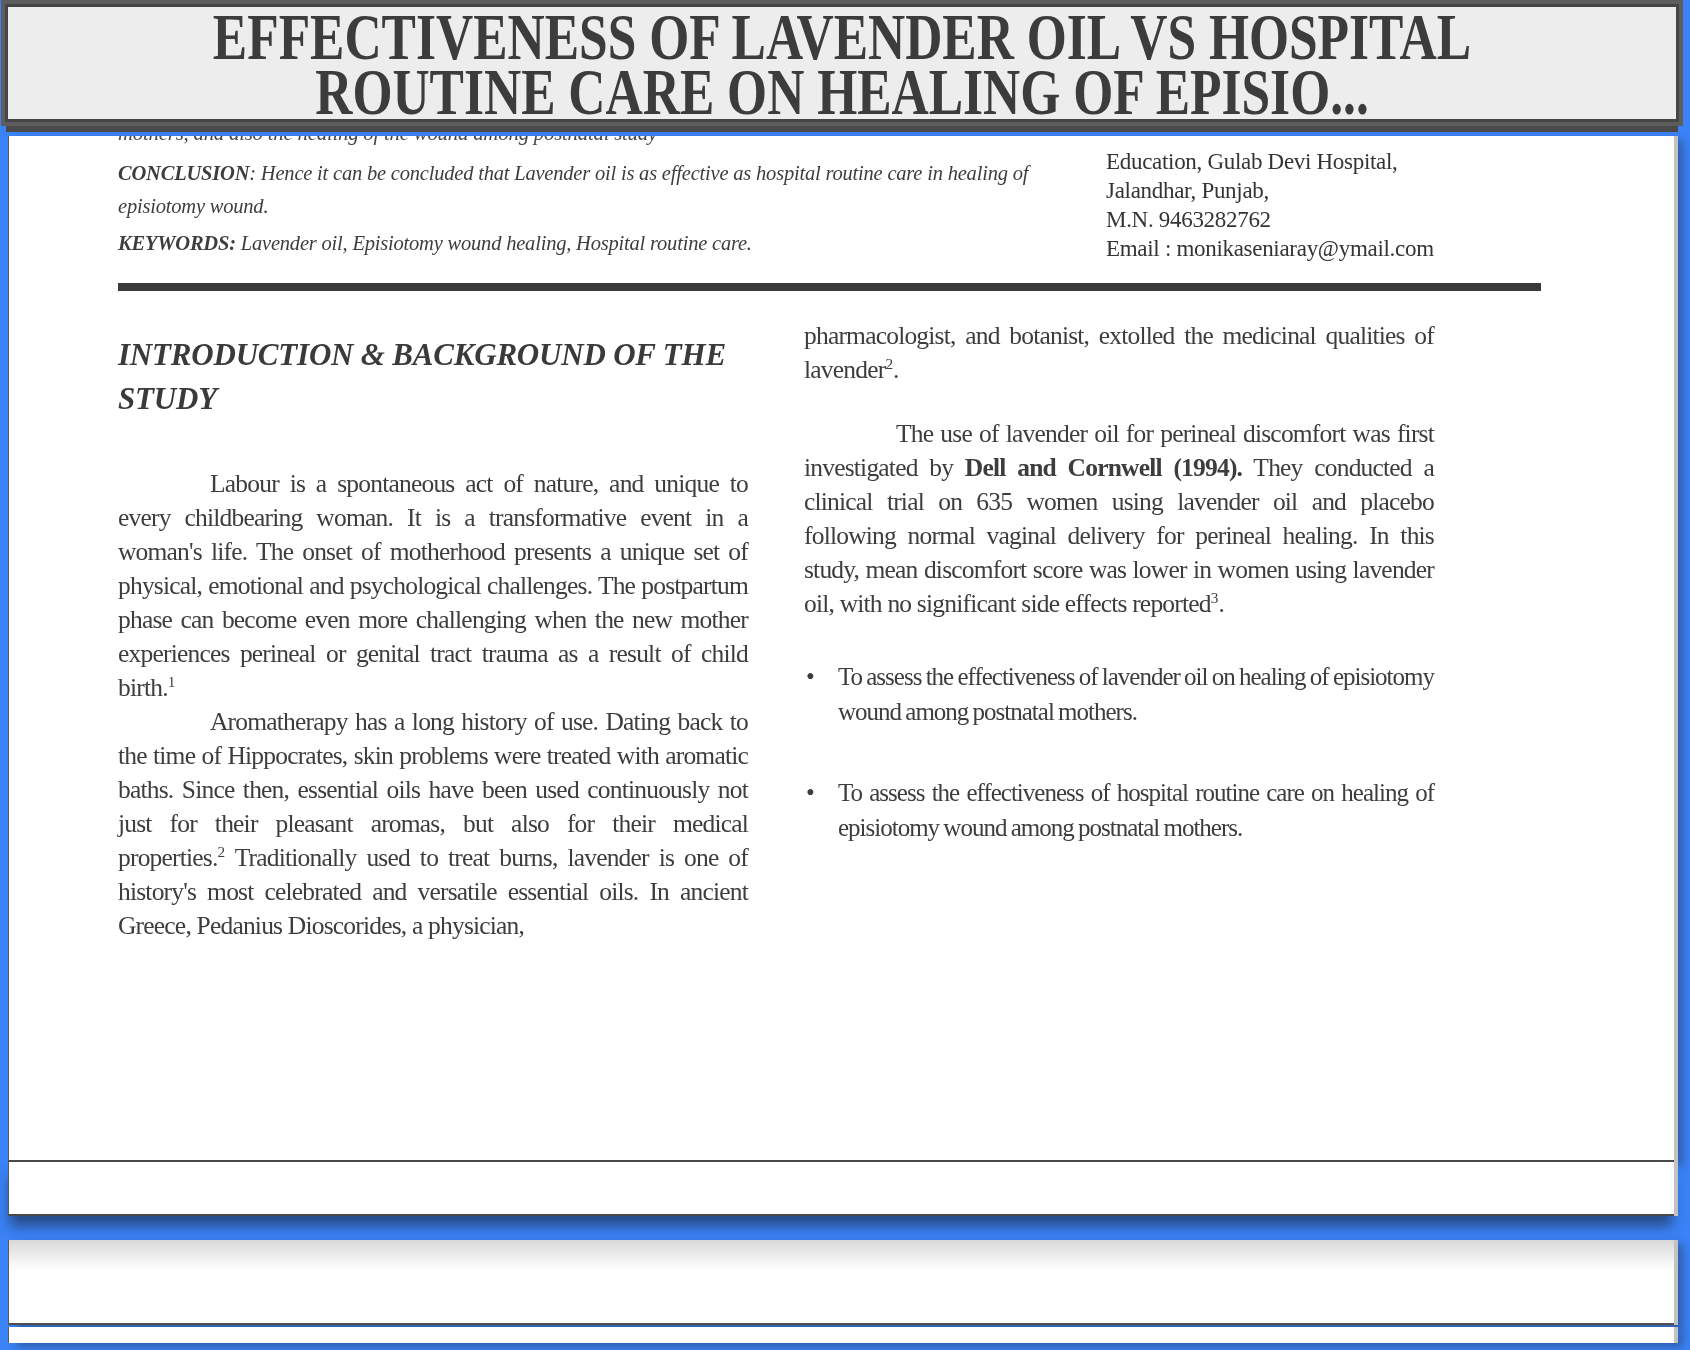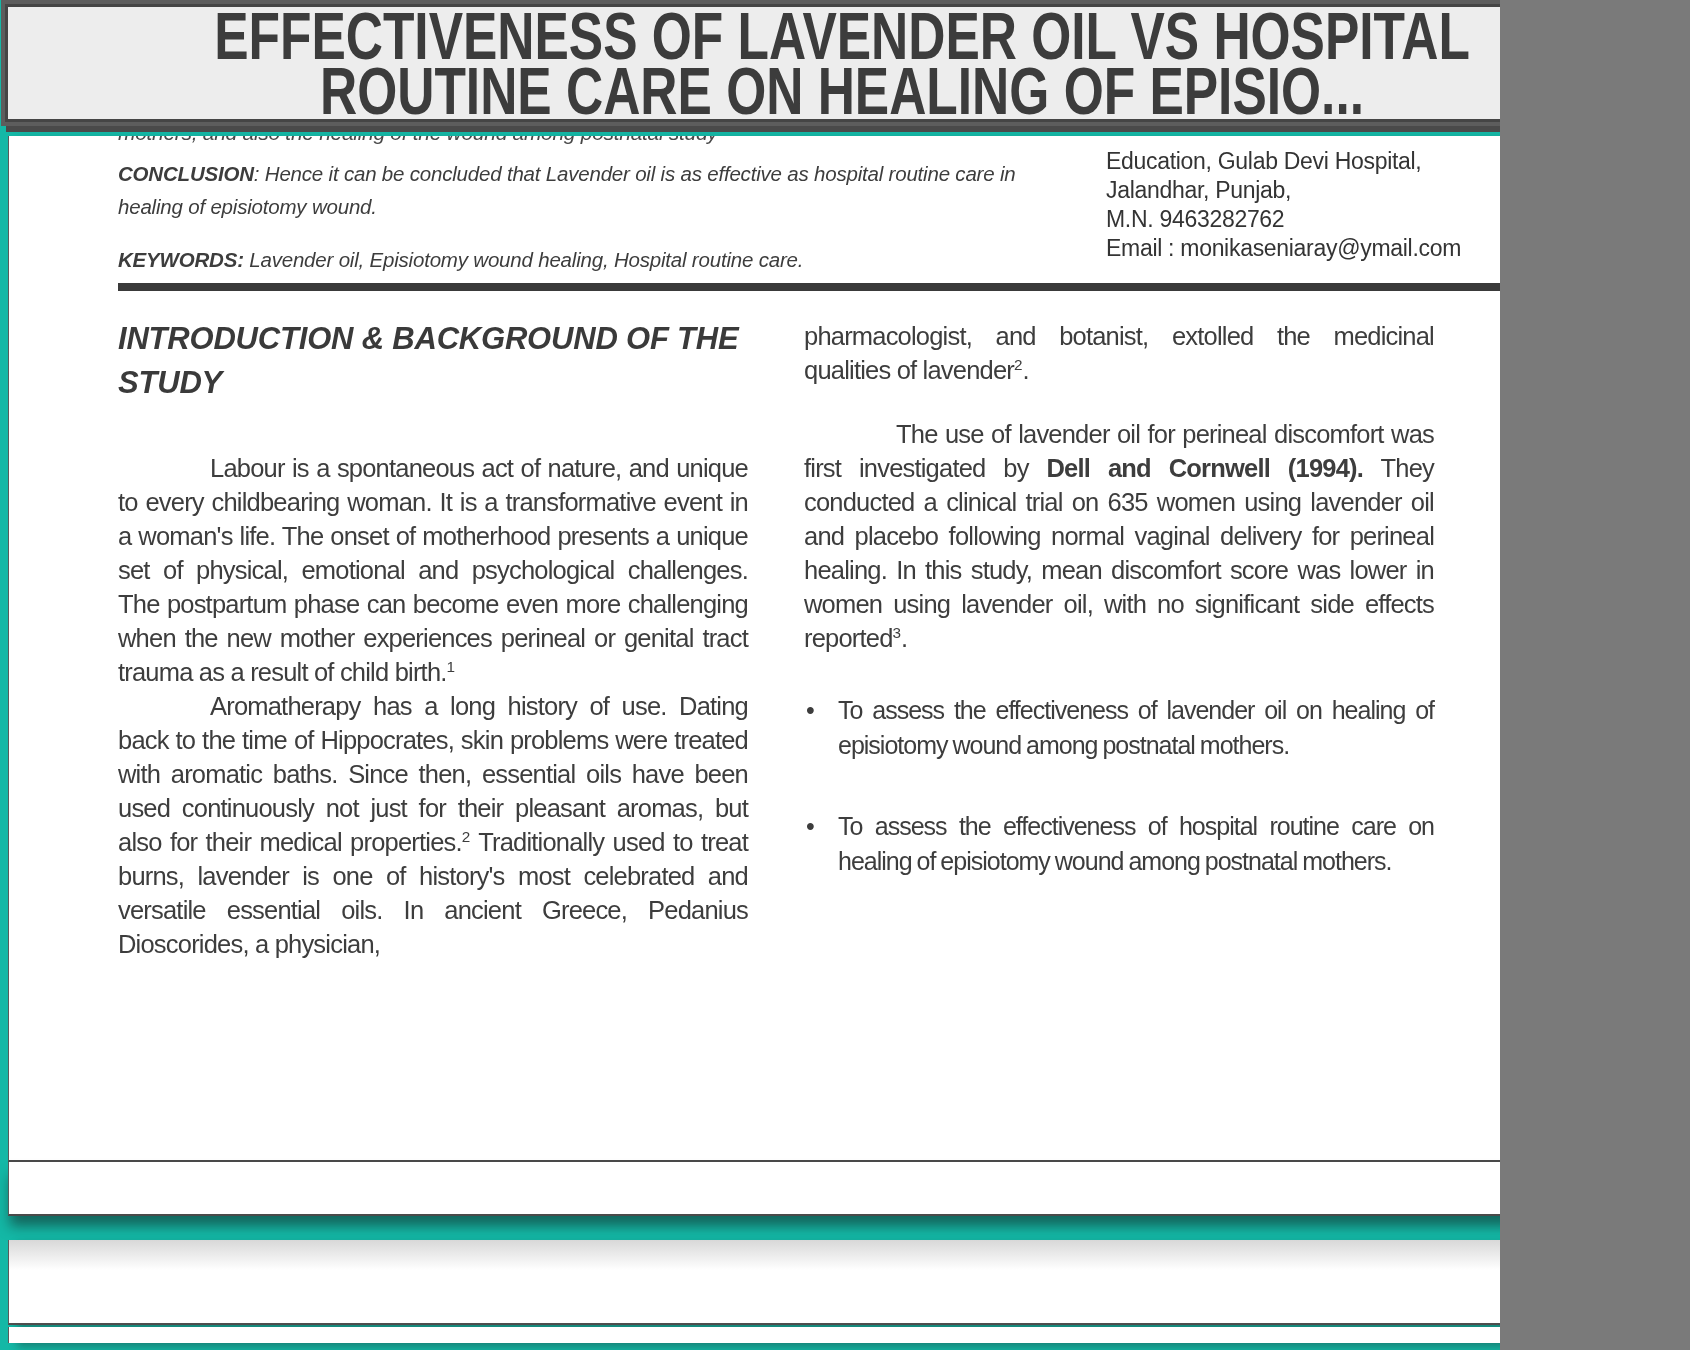--- a/index.html
+++ b/index.html
@@ -1,19 +1,19 @@
 <!DOCTYPE html>
 <html><head>
 <meta charset="utf-8">
 <style>
   html,body{margin:0;padding:0;background:#7a7a7a;}
   .screen{
-    position:relative;width:1500px;height:1350px;overflow:hidden;
-    background:#14b8a6;color:#3b3b3b;
-    font-family:Liberation Sans, sans-serif;
+    position:relative;width:1690px;height:1350px;overflow:hidden;
+    background:#3b82f6;color:#3b3b3b;
+    font-family:Liberation Serif, serif;
   }
   
   .banner{
     position:absolute;left:5px;top:4px;width:1668px;height:112px;
     background:#ededed;border:3px solid #454545;
     box-shadow:0 0 0 4px #5d5d5d, 0 11px 0 -1px #4a4a4a;
     z-index:5;text-align:center;overflow:visible;
   }
   .banner .line{
     display:block;white-space:nowrap;font-size:66px;font-weight:700;
@@ -39,36 +39,36 @@
     display:block;font-style:italic;font-size:21px;line-height:24px;
     margin-top:-15px;color:#474747;white-space:nowrap;letter-spacing:-0.3px;
   }
   
   .top-row{position:relative;height:130px;}
   .abstract{
     width:920px;padding-top:10px;font-style:italic;font-size:20.5px;
     line-height:33px;letter-spacing:-0.2px;color:#3d3d3d;
   }
   .abstract p{margin:0;}
-  .abstract .kw{margin-top:20px;}
+  .abstract .kw{margin-top:4px;}
   .lead{font-weight:700;}
   .contact{
     position:absolute;left:988px;top:0;width:458px;
     font-size:23px;line-height:29px;letter-spacing:-0.3px;color:#343434;
   }
   .rule{height:8px;background:#3a3a3a;margin-top:6px;width:1423px;}
   
   .columns{display:flex;margin-top:18px;align-items:flex-start;}
   .col-left{width:630px;}
   .col-right{width:630px;margin-left:56px;}
   .h2{
     font-style:italic;font-weight:700;font-size:31px;line-height:44px;
     margin:0;letter-spacing:-0.2px;color:#3a3a3a;
   }
-  .col-left .h2{margin-top:8px;}
+  .col-left .h2{margin-top:24px;}
   .body-par{
     font-size:25.5px;line-height:34px;letter-spacing:-0.8px;
     text-align:justify;margin:0;color:#3d3d3d;
   }
   .indent{text-indent:92px;}
   .p1{margin-top:46px;}
   .p2{}
   .p3{margin-top:10px;}
   .p4{margin-top:30px;}
   .obj-h{margin-top:50px;}

